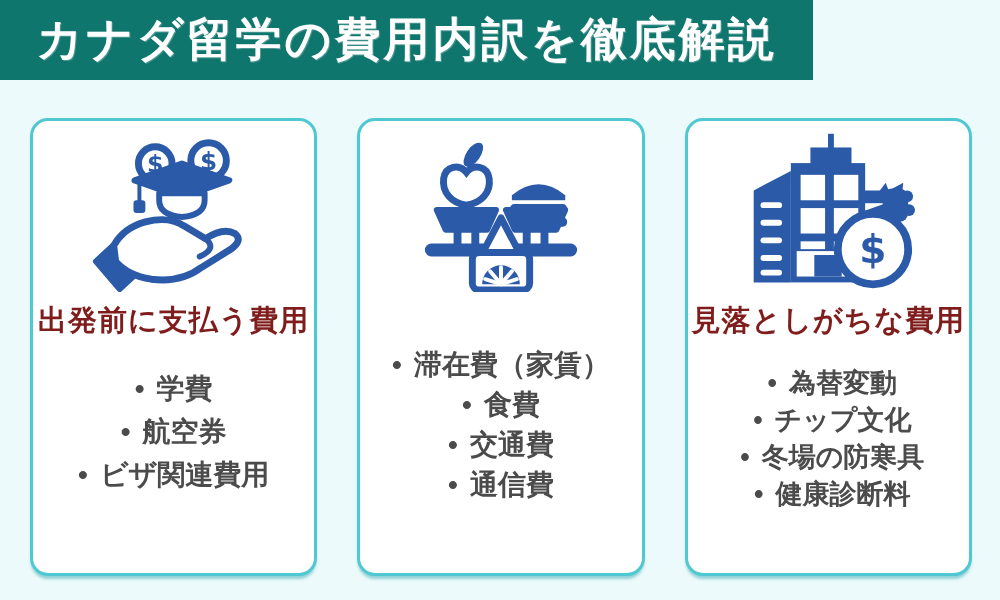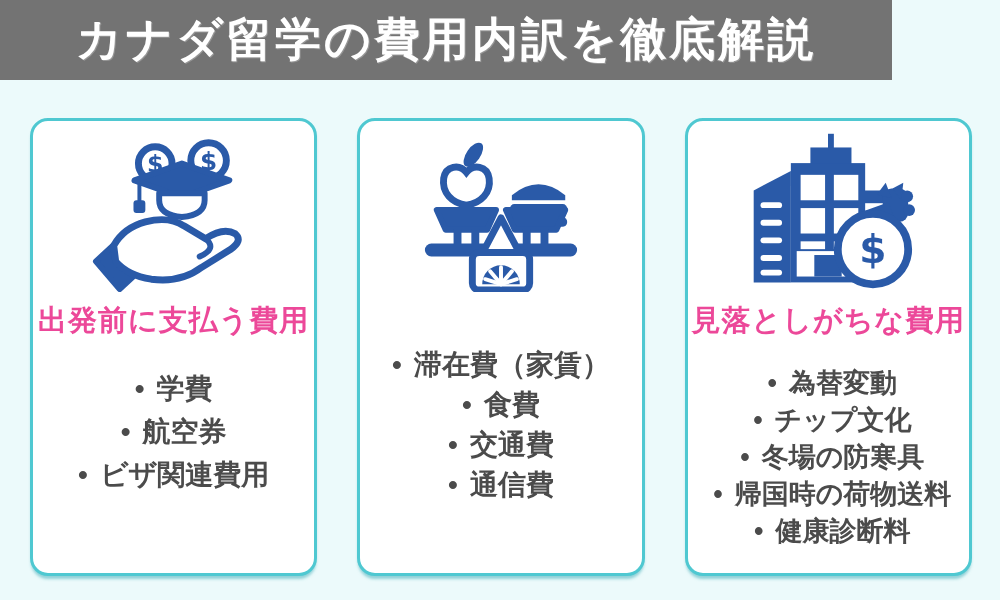--- a/index.html
+++ b/index.html
@@ -3,22 +3,22 @@
 <meta charset="utf-8">
 <style>
   * { margin:0; padding:0; box-sizing:border-box; }
   html,body { width:1000px; height:600px; }
   body {
     font-family:"Liberation Sans","DejaVu Sans",sans-serif;
     background:#ECFAFB;
     overflow:hidden;
   }
   .header {
-    width:892px; height:80px;
-    background:#737373;
+    width:813px; height:80px;
+    background:#0f766e;
     display:flex; align-items:center; justify-content:center;
   }
   .header-title {
     color:#FFFFFF;
     font-size:46px;
     font-weight:900;
     letter-spacing:3px;
     text-shadow:1px 1px 0 rgba(255,255,255,0.25);
     white-space:nowrap;
   }
@@ -42,21 +42,21 @@
     display:flex;
     align-items:center;
     justify-content:center;
   }
   .card-title {
     margin-top:10px;
     text-align:center;
     font-size:29px;
     font-weight:bold;
     letter-spacing:1px;
-    color:#ec4899;
+    color:#7f1d1d;
     white-space:nowrap;
   }
   ul.cost-list {
     list-style:none;
     text-align:center;
     font-weight:bold;
     color:#4B4B4B;
   }
   ul.cost-list li { white-space:nowrap; }
   ul.cost-list li::before { content:"•"; margin-right:12px; }
@@ -168,18 +168,17 @@
         <polygon points="124,80 152,70 158,88 130,96" class="b"></polygon>
         <circle cx="136" cy="118" r="36" class="w" stroke="#2A5AA8" stroke-width="8"></circle>
         <text x="136" y="132" text-anchor="middle" font-size="40" font-weight="bold" fill="#2A5AA8">$</text>
       </svg>
     </div>
     <div class="card-title">見落としがちな費用</div>
     <ul class="cost-list">
       <li>為替変動</li>
       <li>チップ文化</li>
       <li>冬場の防寒具</li>
-      <li>帰国時の荷物送料</li>
       <li>健康診断料</li>
     </ul>
   </div>
 
 </div>
 
 </body></html>

